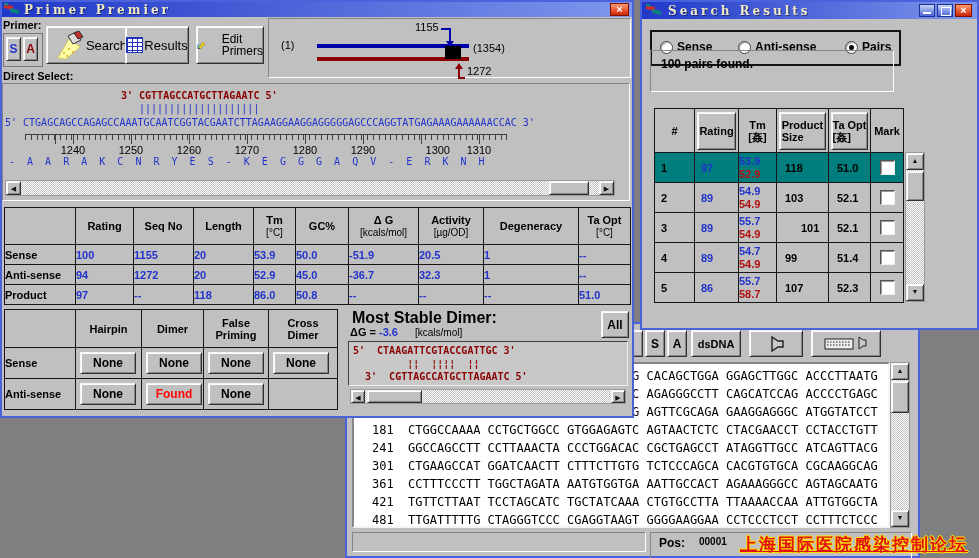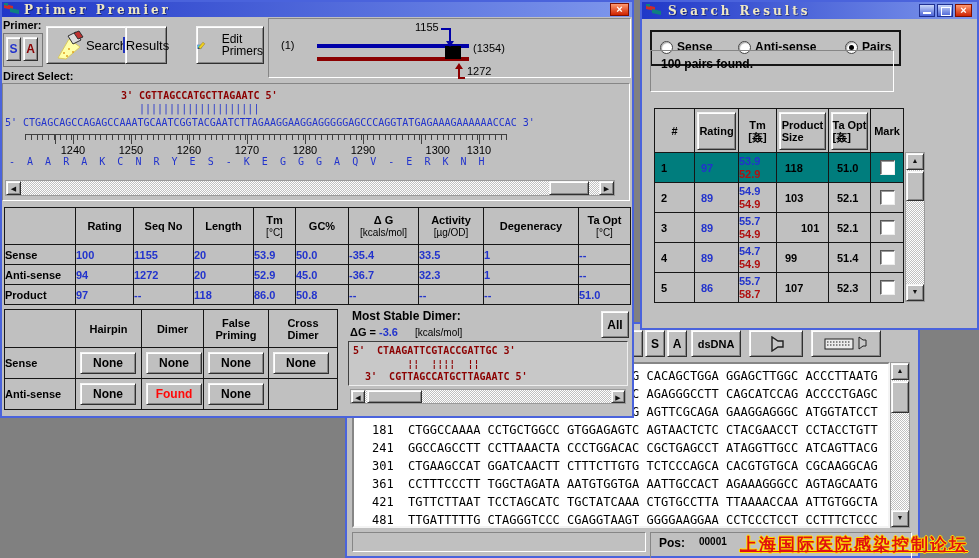--- a/index.html
+++ b/index.html
@@ -131,21 +131,21 @@
         <polygon points="2,28 13,9 24,17 10,29" fill="#ffffa8" stroke="#d8c860"></polygon>
         <circle cx="8" cy="23" r="1" fill="#e0a020"></circle>
           <circle cx="13" cy="19" r="1" fill="#e0a020"></circle>
         <circle cx="17" cy="22" r="1" fill="#e0a020"></circle>
           <circle cx="11" cy="26" r="1" fill="#e0a020"></circle>
         <polygon points="12,6 20,2 25,10 17,14" fill="#dcdcdc" stroke="#303030"></polygon>
         <polygon points="18,3 23,1 27,7 22,9" fill="#c03030" stroke="#303030"></polygon>
       </svg>
       <span style="font-size:13px;">Search</span>
     </div>
-    <div class="abs b3 capbtn" style="left:123px;top:24px;width:42px;height:38px;">
+    <div class="abs b3 capbtn" style="left:123px;top:24px;width:64px;height:38px;">
       <div style="width:15px;height:14px;border:1px solid #2233bb;background:#fff;background-image:linear-gradient(#2233bb 1px,transparent 1px),linear-gradient(90deg,#2233bb 1px,transparent 1px);background-size:5px 4px;margin-right:1px;"></div>
       <span style="font-size:13px;">Results</span>
     </div>
     <div class="abs b3 capbtn" style="left:194px;top:24px;width:68px;height:38px;gap:16px;">
       <svg width="22" height="22" viewBox="0 0 22 22">
         <rect x="2" y="11" width="9" height="9" fill="#49dede" stroke="#2040c0"></rect>
         <polygon points="4,17 15,4 20,8 9,21" fill="#f0d020" stroke="#806000"></polygon>
         <polygon points="4,17 2,21 7,20" fill="#303030"></polygon>
       </svg>
       <span style="font-size:12px;line-height:12px;text-align:left;">
@@ -227,22 +227,22 @@
         <td class="hc"><span>Degeneracy</span></td>
         <td class="hc"><span>Ta Opt</span><br><span class="h2l">[°C]</span></td>
       </tr>
       <tr style="height:20px;">
         <td class="rowlab">Sense</td>
         <td class="val">100</td>
         <td class="val">1155</td>
         <td class="val">20</td>
         <td class="val">53.9</td>
         <td class="val">50.0</td>
-        <td class="val">-35.4</td>
-        <td class="val">33.5</td>
+        <td class="val">-51.9</td>
+        <td class="val">20.5</td>
         <td class="val">1</td>
         <td class="val">--</td>
       </tr>
       <tr style="height:20px;">
         <td class="rowlab">Anti-sense</td>
         <td class="val">94</td>
         <td class="val">1272</td>
         <td class="val">20</td>
         <td class="val">52.9</td>
         <td class="val">45.0</td>
@@ -307,21 +307,21 @@
             </td>
         <td>
               <div class="nbtn b3">None</div>
             </td>
         <td></td>
       </tr>
     </tbody>
       </table>
 
     <div class="abs" style="left:344px;top:306px;width:286px;height:101px;">
-      <span class="abs bold" style="left:6px;top:1px;font-size:12px;">Most Stable Dimer:</span>
+      <span class="abs bold" style="left:6px;top:1px;font-size:16px;">Most Stable Dimer:</span>
       <div class="abs b3 capbtn" style="left:255px;top:3px;width:28px;height:27px;">
         <span class="bold" style="font-size:12px;">All</span>
       </div>
       <div class="abs" style="left:4px;top:18px;white-space:nowrap;">
         <span class="bold">ΔG = </span><span class="bold blue">-3.6</span>
         <span style="font-size:10px;margin-left:14px;">[kcals/mol]</span>
       </div>
       <div class="abs sunk1" style="left:2px;top:33px;width:280px;height:45px;background:#c8c8c8;border-color:#404040 #eee #eee #404040;padding:2px 0 0 4px;overflow:hidden;">
         <div class="mono dred bold" style="font-size:10px;line-height:13px;">5'  CTAAGATTCGTACCGATTGC 3'</div>
         <div class="mono dred bold" style="font-size:10px;line-height:13px;">         ¦¦  ¦¦¦¦  ¦¦</div>

